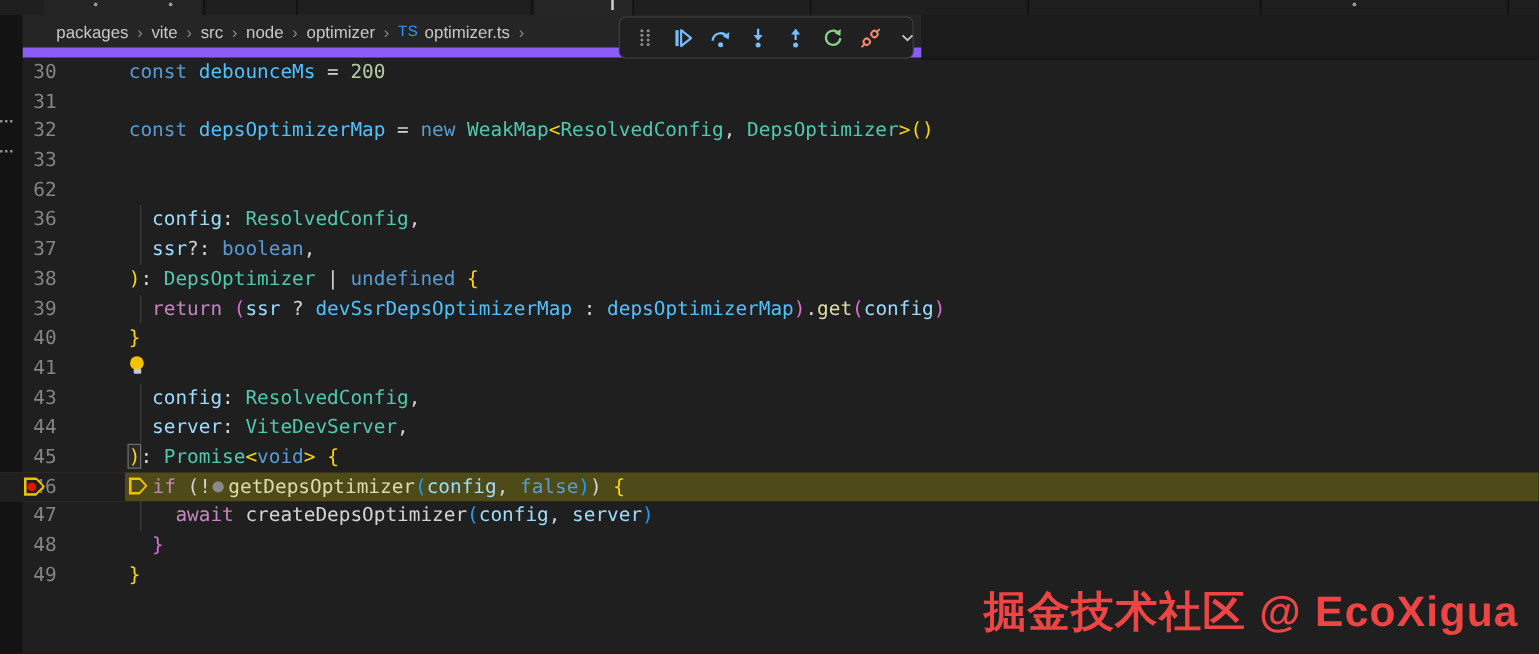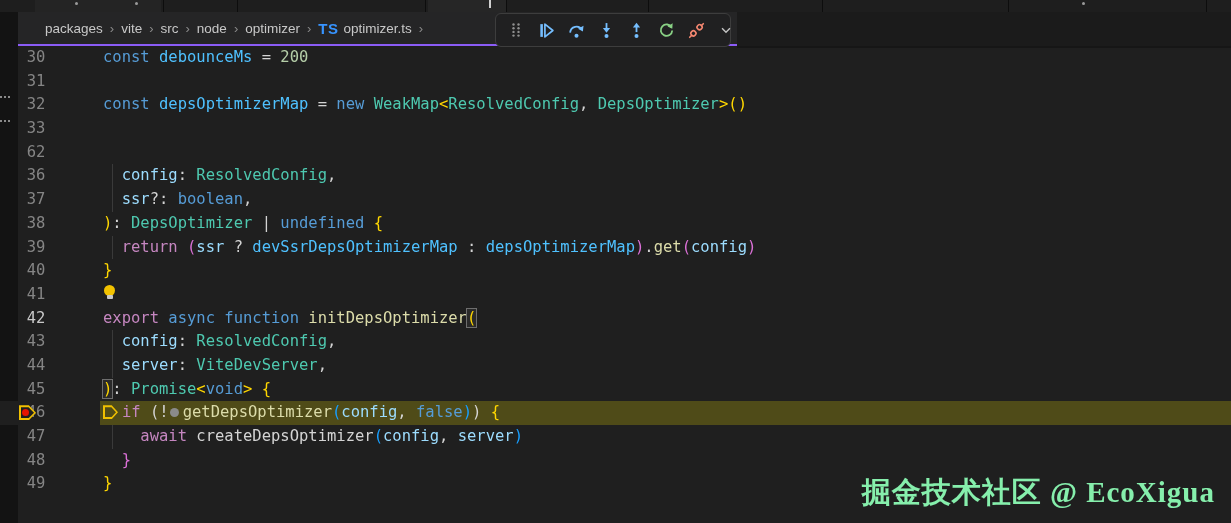--- a/index.html
+++ b/index.html
@@ -8,26 +8,26 @@
 
   
   .tabstrip{position:absolute;left:0;top:0;width:1231px;height:12px;background:#1e1e1e;}
   .tabstrip .seg{position:absolute;top:0;height:12px;background:#242424;}
   .tabstrip .tsep{position:absolute;top:0;width:1px;height:12px;background:#0d0d0d;}
   .tabstrip .tdot{position:absolute;top:2px;width:3px;height:3px;border-radius:50%;background:#9a9a9a;}
   .tabstrip .ttick{position:absolute;top:0;width:2px;height:8px;background:#cfcfcf;}
 
   
   .crumbbar{position:absolute;left:18px;top:12px;width:719px;height:34px;background:#252526;
-            border-bottom:2px solid #8b5cf6;display:flex;align-items:center;
+            border-bottom:8px solid #8b5cf6;display:flex;align-items:center;
             font-family:"Liberation Sans",sans-serif;font-size:13.5px;color:#c8c8c8;
             padding-left:27px;box-sizing:border-box;white-space:nowrap;}
   .crumbbar .crumb{cursor:pointer;}
   .crumbbar .csep{color:#8a8a8a;margin:0 7px;font-size:13px;}
-  .ts-badge{color:#3794ff;font-weight:bold;font-size:15px;margin-right:5px;letter-spacing:.5px;}
+  .ts-badge{color:#3794ff;font-weight:normal;font-size:12px;margin-right:5px;letter-spacing:.5px;}
   .bar-right{position:absolute;left:737px;top:12px;width:494px;height:34px;background:#1b1b1b;
              border-bottom:2px solid #161616;}
 
   
   .dbgbar{position:absolute;left:495px;top:13px;width:236px;height:34px;background:#202021;
           border:1px solid #3d3d3d;border-radius:6px;box-sizing:border-box;
           display:flex;align-items:center;gap:6px;padding:0 8px;z-index:5;}
   .dbgbar .ibtn{width:24px;height:24px;display:flex;align-items:center;justify-content:center;
                 border-radius:4px;cursor:pointer;flex:0 0 auto;}
 
@@ -57,22 +57,22 @@
   .inline-arrow .inner{position:absolute;inset:2px;background:#4f4b18;}
   .gutter-arrow{position:absolute;left:19px;top:4px;width:17px;height:15px;background:#f0c000;z-index:3;}
   .gutter-arrow .inner{position:absolute;inset:2px;background:#1f1f1f;}
   .gutter-arrow .reddot{position:absolute;left:3px;top:4px;width:7px;height:7px;border-radius:50%;background:#e51400;}
 
   .bulb{display:inline-block;position:relative;width:13px;height:17px;vertical-align:-3px;cursor:pointer;}
   .bulb .glass{position:absolute;left:1px;top:0;width:11px;height:11px;border-radius:50%;background:#f2c200;}
   .bulb .base{position:absolute;left:3.5px;top:10px;width:6px;height:4px;background:#c8c8c8;border-radius:1px;}
 
   
-  .watermark{position:absolute;right:16px;bottom:10px;font-family:Liberation Serif, serif;
-             font-size:29px;font-weight:600;color:#86efac;letter-spacing:1px;}
+  .watermark{position:absolute;right:16px;bottom:10px;font-family:Liberation Sans, sans-serif;
+             font-size:34px;font-weight:600;color:#ef4444;letter-spacing:1px;}
 </style>
 </head>
 <body>
 
 <div class="tabstrip">
   <div class="seg" style="left:35px;width:126px"></div>
   <div class="seg" style="left:428px;width:78px;background:#262626"></div>
   <div class="tsep" style="left:163px"></div>
   <div class="tsep" style="left:237px"></div>
   <div class="tsep" style="left:425px"></div>
@@ -215,24 +215,20 @@
     </div>
     <div class="row">
       <span class="num">40</span>
       <div class="content"><span class="tk-b1">}</span></div>
     </div>
     <div class="row">
       <span class="num">41</span>
       <div class="content"><span class="bulb"><span class="glass"></span><span class="base"></span></span></div>
     </div>
     <div class="row">
-      <span class="num cur">42</span>
-      <div class="content"><span class="tk-ctrl">export </span><span class="tk-kw">async function </span><span class="tk-fn">initDepsOptimizer</span><span class="tk-b1 boxed">(</span></div>
-    </div>
-    <div class="row">
       <span class="num">43</span>
       <div class="guide"></div>
       <div class="content"><span class="tk-fg">  </span><span class="tk-var">config</span><span class="tk-fg">: </span><span class="tk-type">ResolvedConfig</span><span class="tk-fg">,</span></div>
     </div>
     <div class="row">
       <span class="num">44</span>
       <div class="guide"></div>
       <div class="content"><span class="tk-fg">  </span><span class="tk-var">server</span><span class="tk-fg">: </span><span class="tk-type">ViteDevServer</span><span class="tk-fg">,</span></div>
     </div>
     <div class="row">

